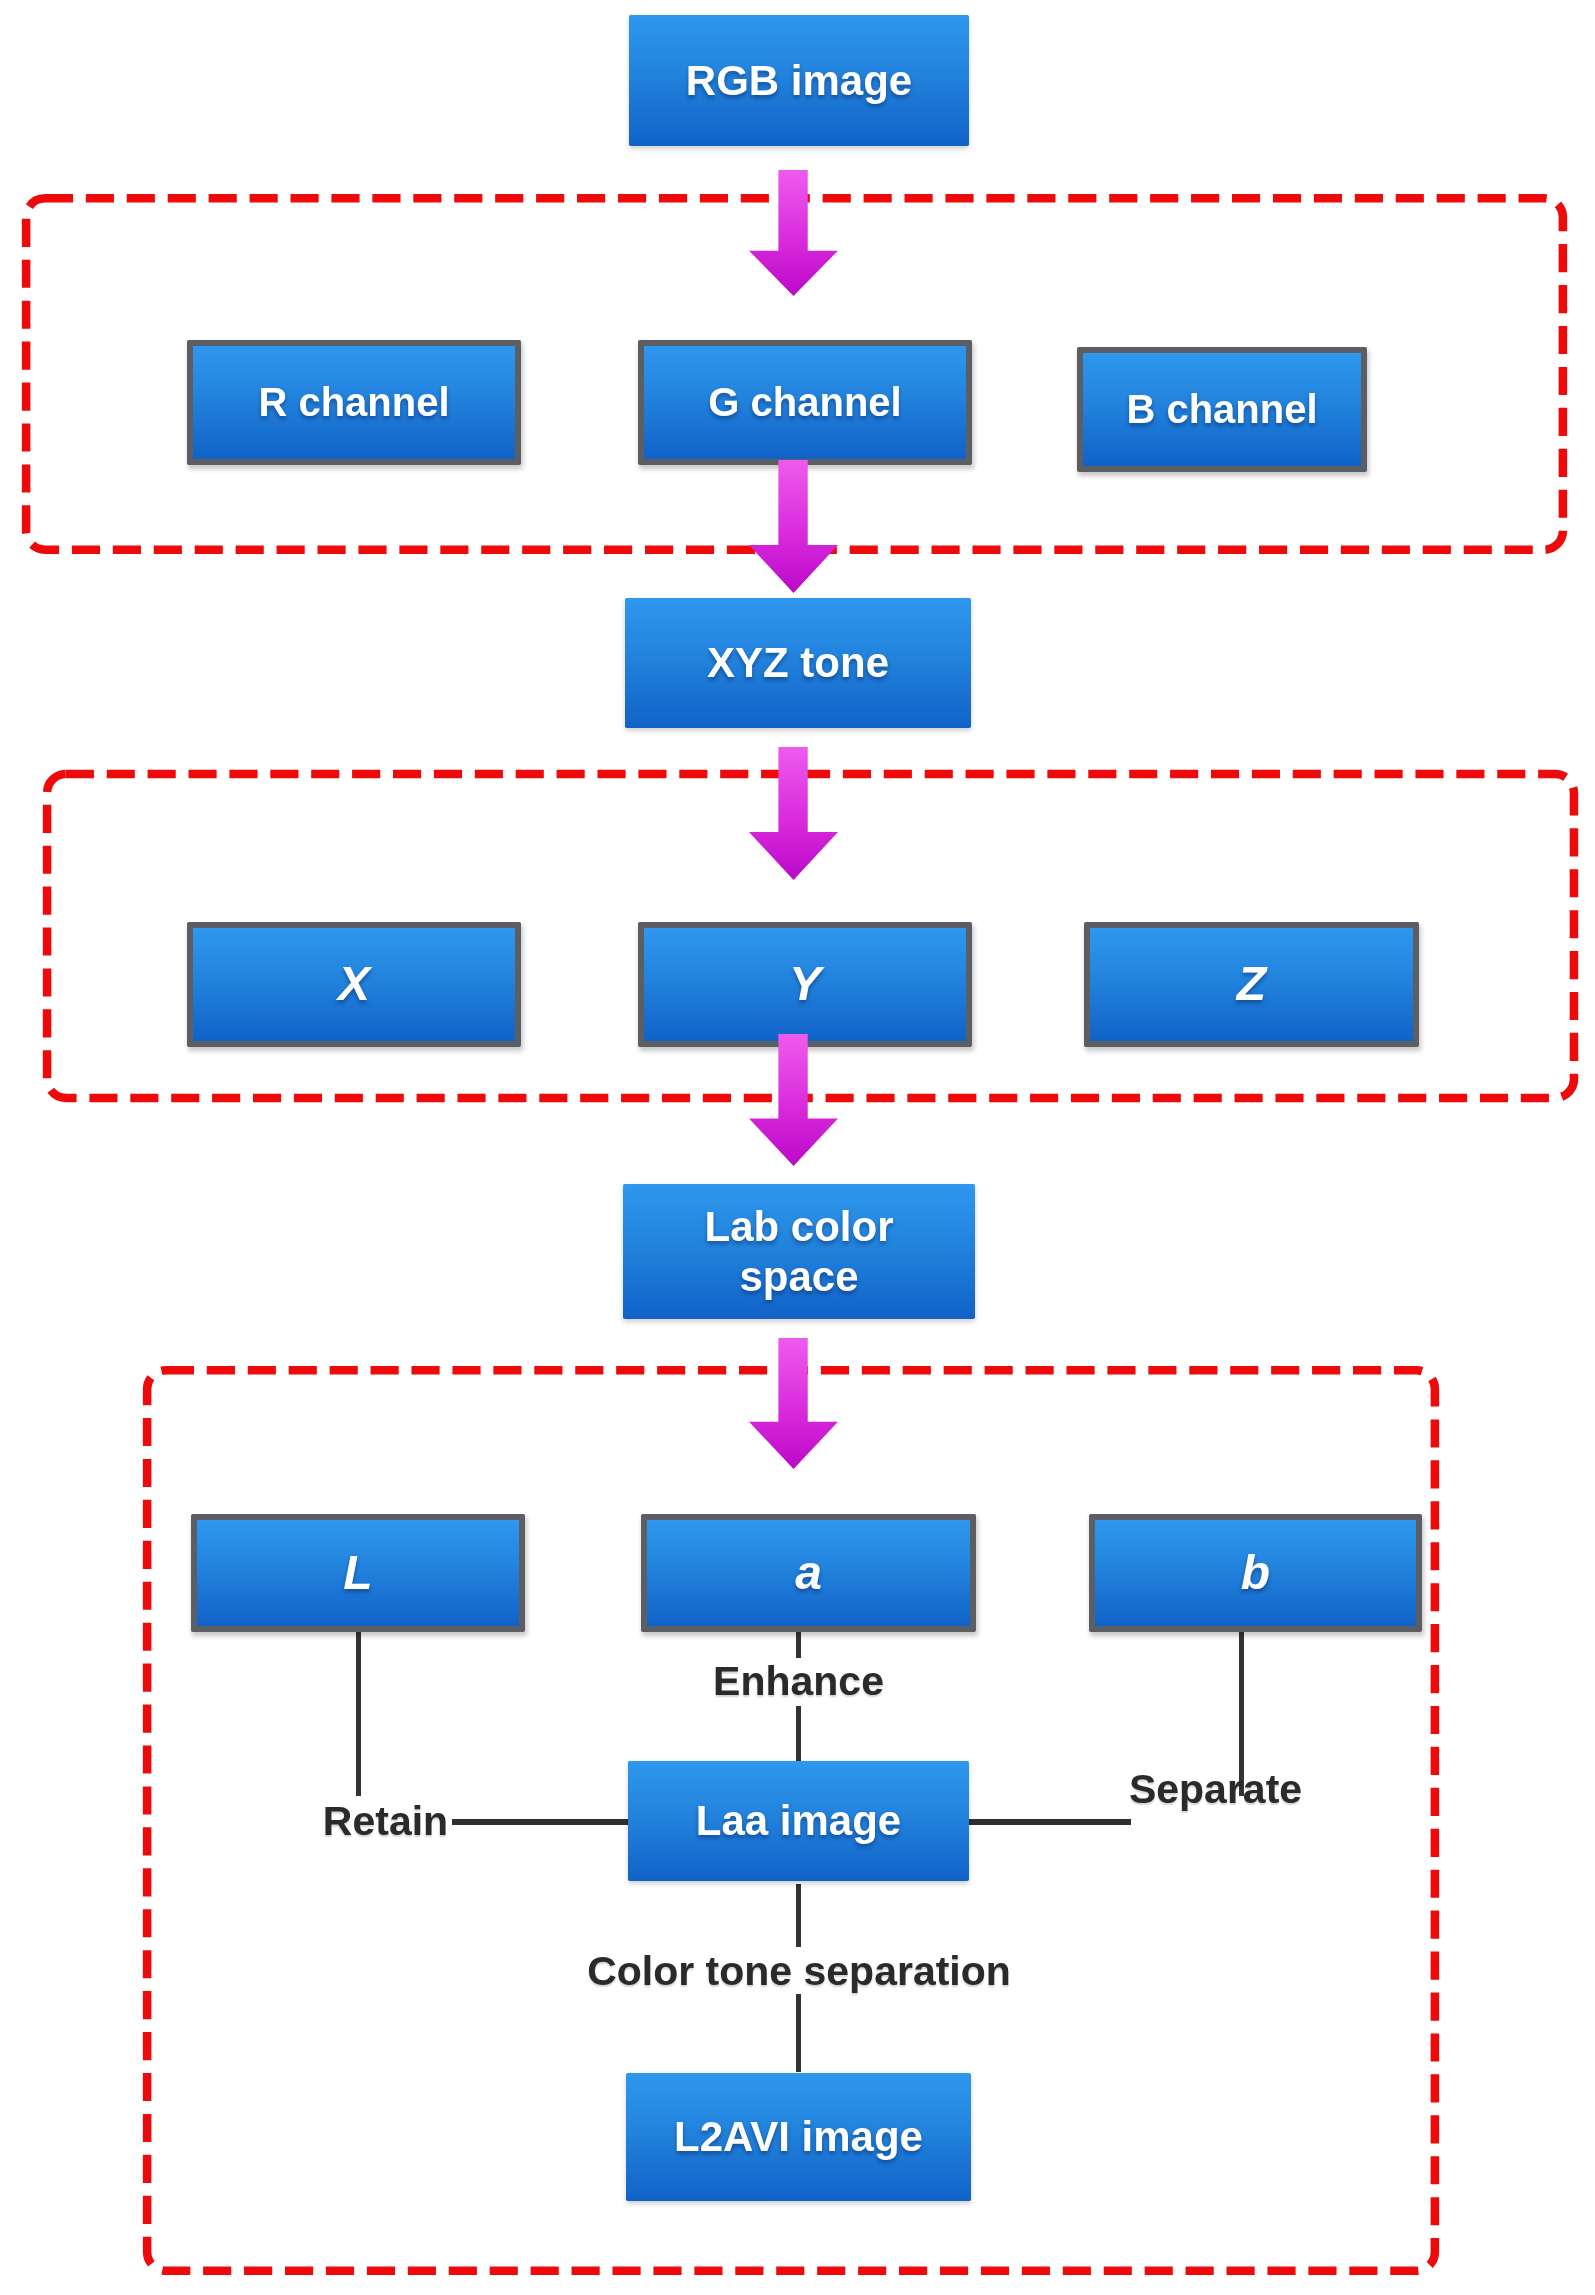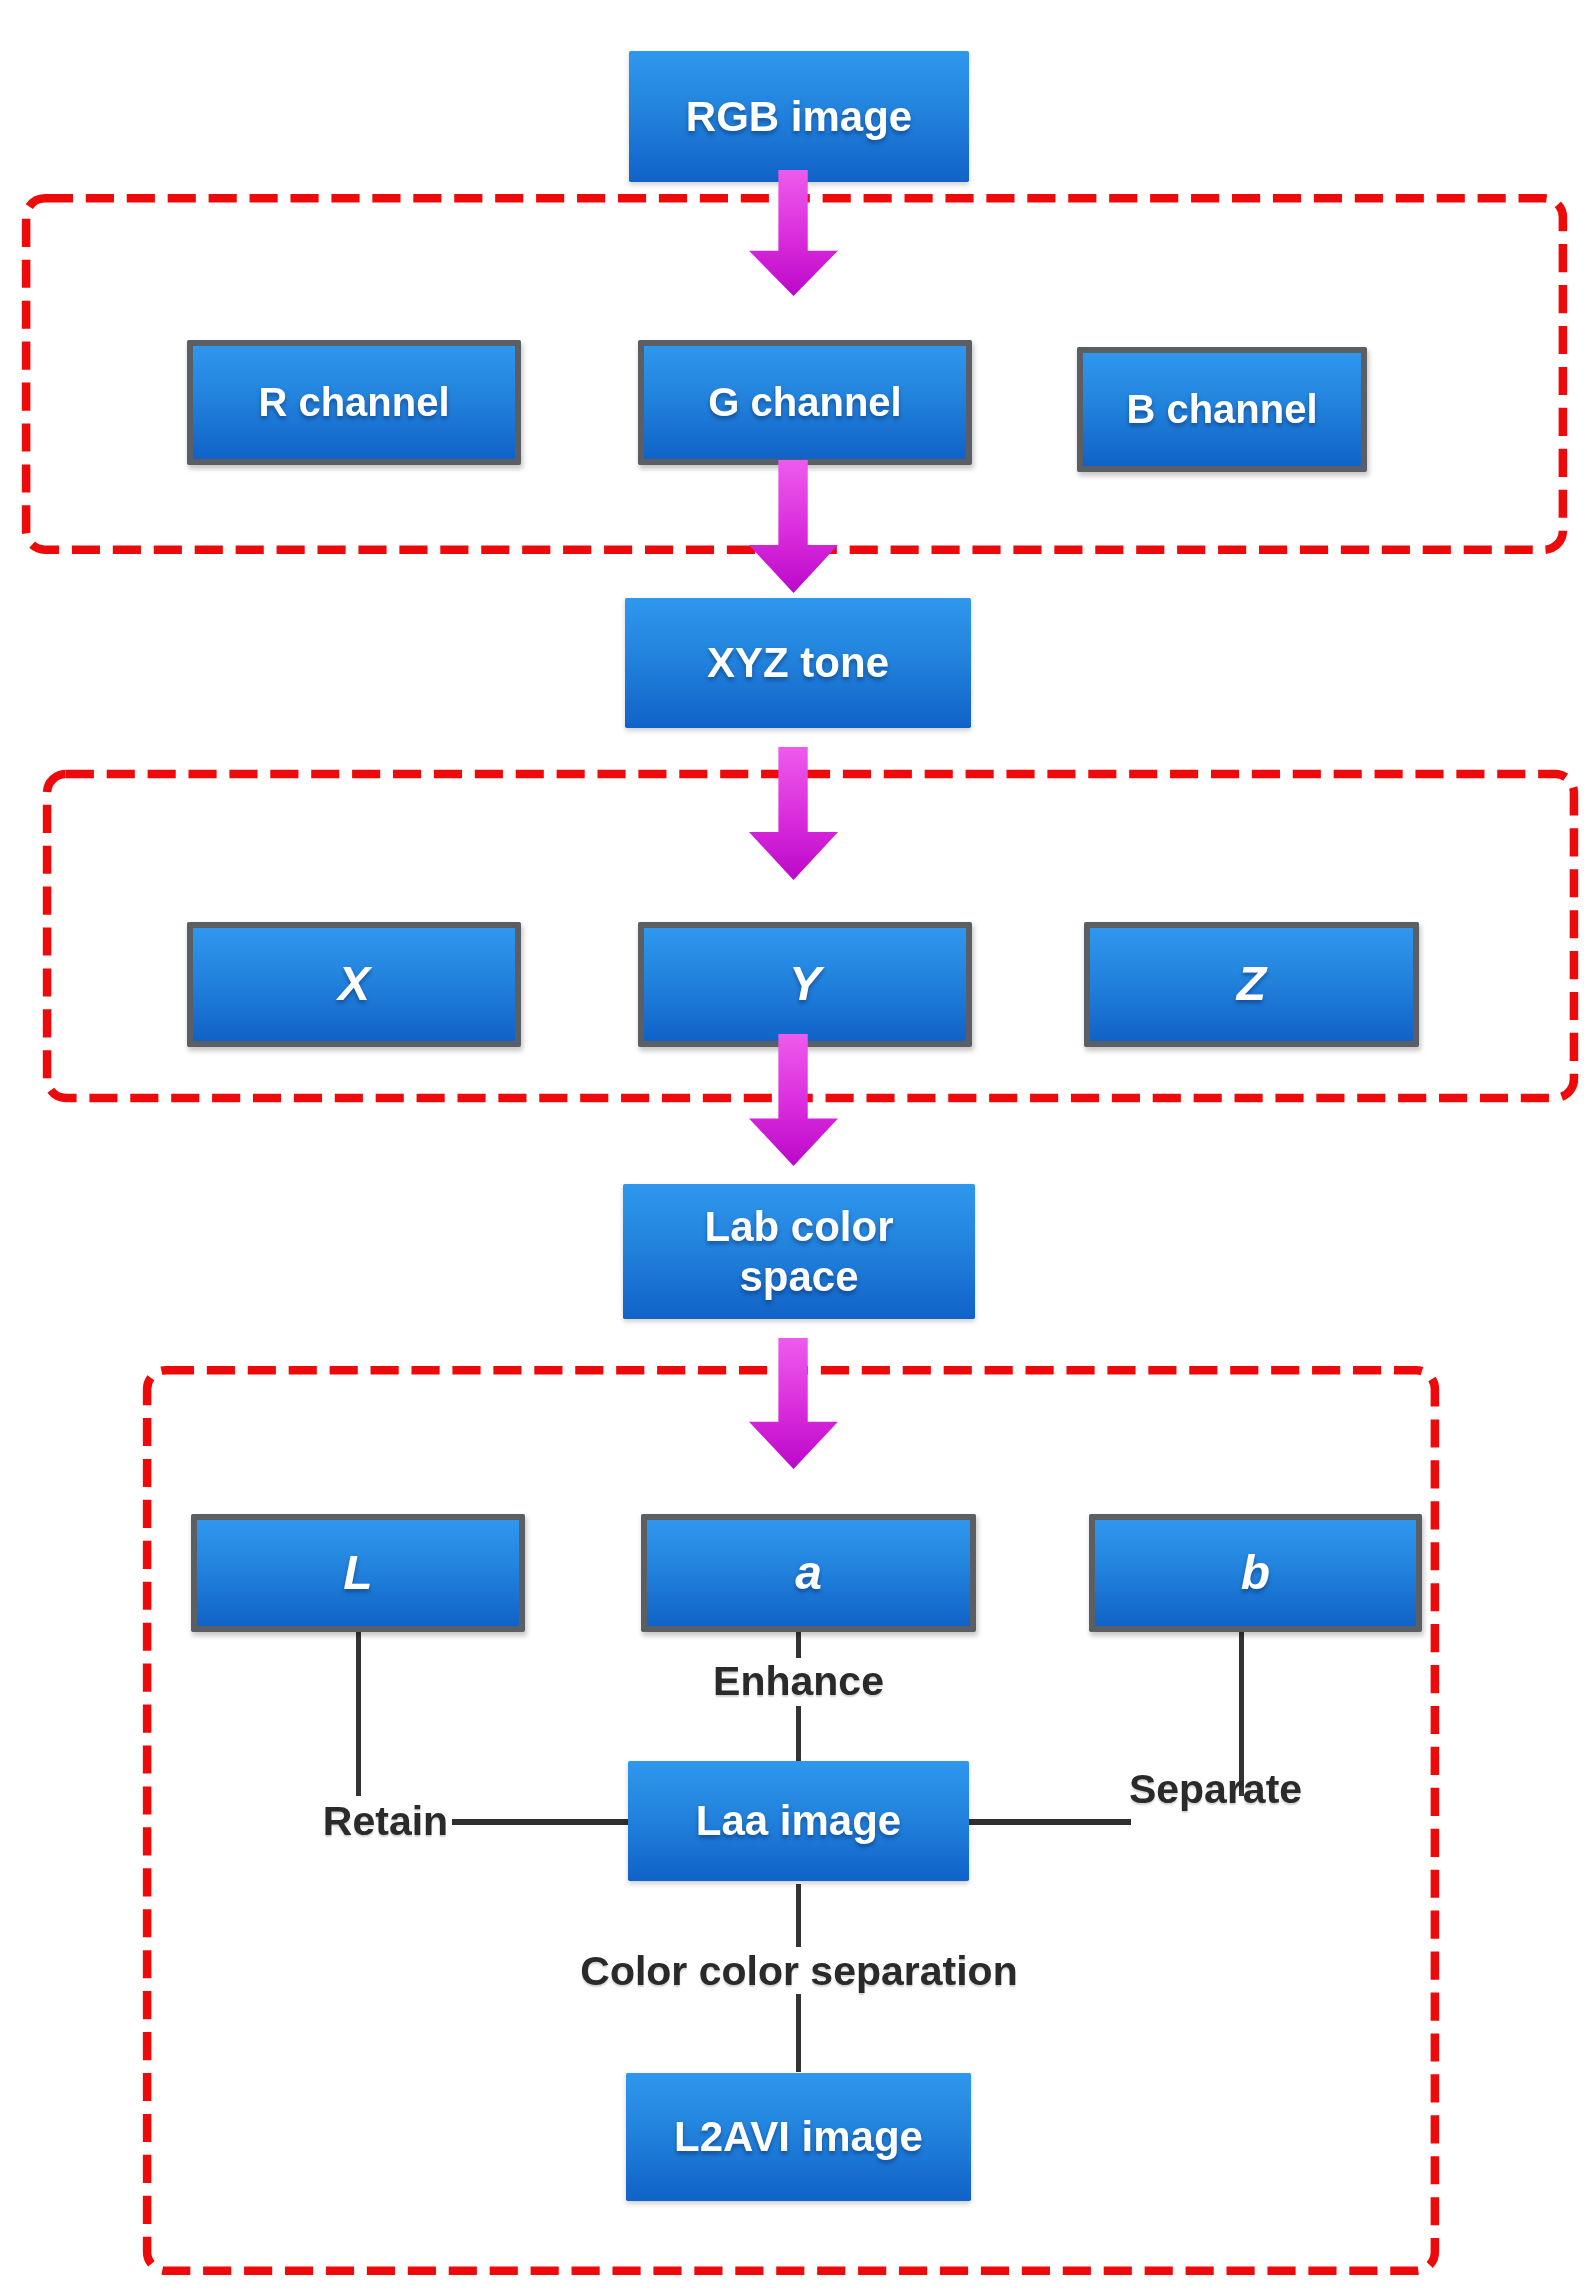--- a/index.html
+++ b/index.html
@@ -96,21 +96,21 @@
 </svg>
 
 <svg class="dash-frame" style="left:41px; top:769px;" width="1539" height="334" viewBox="0 0 1804 392">
   <rect x="6" y="6" width="1792" height="380" rx="22" ry="22" fill="none" stroke="#EE0A0A" stroke-width="10" stroke-dasharray="33 15"></rect>
 </svg>
 
 <svg class="dash-frame" style="left:142px; top:1365px;" width="1298" height="911" viewBox="0 0 1522 1068">
   <rect x="6" y="6" width="1510" height="1056" rx="22" ry="22" fill="none" stroke="#EE0A0A" stroke-width="10" stroke-dasharray="33 15"></rect>
 </svg>
 
-<div class="node" style="left:629px; top:15.4px; width:340px; height:131px;margin-top:36px;">RGB image</div>
+<div class="node" style="left:629px; top:15.4px; width:340px; height:131px;">RGB image</div>
 
 <div class="flow-arrow" style="left:749px; top:170px; height:126px;"></div>
 
 <div class="node bordered" style="left:187px; top:312px; width:334px; height:125px;">R channel</div>
 <div class="node bordered" style="left:638px; top:312px; width:334px; height:125px;">G channel</div>
 <div class="node bordered" style="left:1077px; top:319px; width:290px; height:125px;">B channel</div>
 
 <div class="flow-arrow" style="left:749px; top:460px; height:133px;"></div>
 
 <div class="node" style="left:625px; top:598px; width:346px; height:130px;">XYZ tone</div>
@@ -146,18 +146,18 @@
 <div class="hline" style="left:452px; top:1819px; width:176px;"></div>
 
 <div class="node" style="left:628px; top:1761px; width:341px; height:120px;">Laa image</div>
 
 <div class="hline" style="left:969px; top:1819px; width:162px;"></div>
 
 <div class="edge-label" style="left:1126px; top:1766px; width:179px;">Separate</div>
 
 <div class="vline" style="left:796px; top:1884px; height:63px;"></div>
 
-<div class="edge-label" style="left:543px; top:1948px; width:512px;">Color color separation</div>
+<div class="edge-label" style="left:543px; top:1948px; width:512px;">Color tone separation</div>
 
 <div class="vline" style="left:796px; top:1994px; height:78px;"></div>
 
 <div class="node" style="left:626px; top:2073px; width:345px; height:128px;">L2AVI image</div>
 
 
 </body></html>

